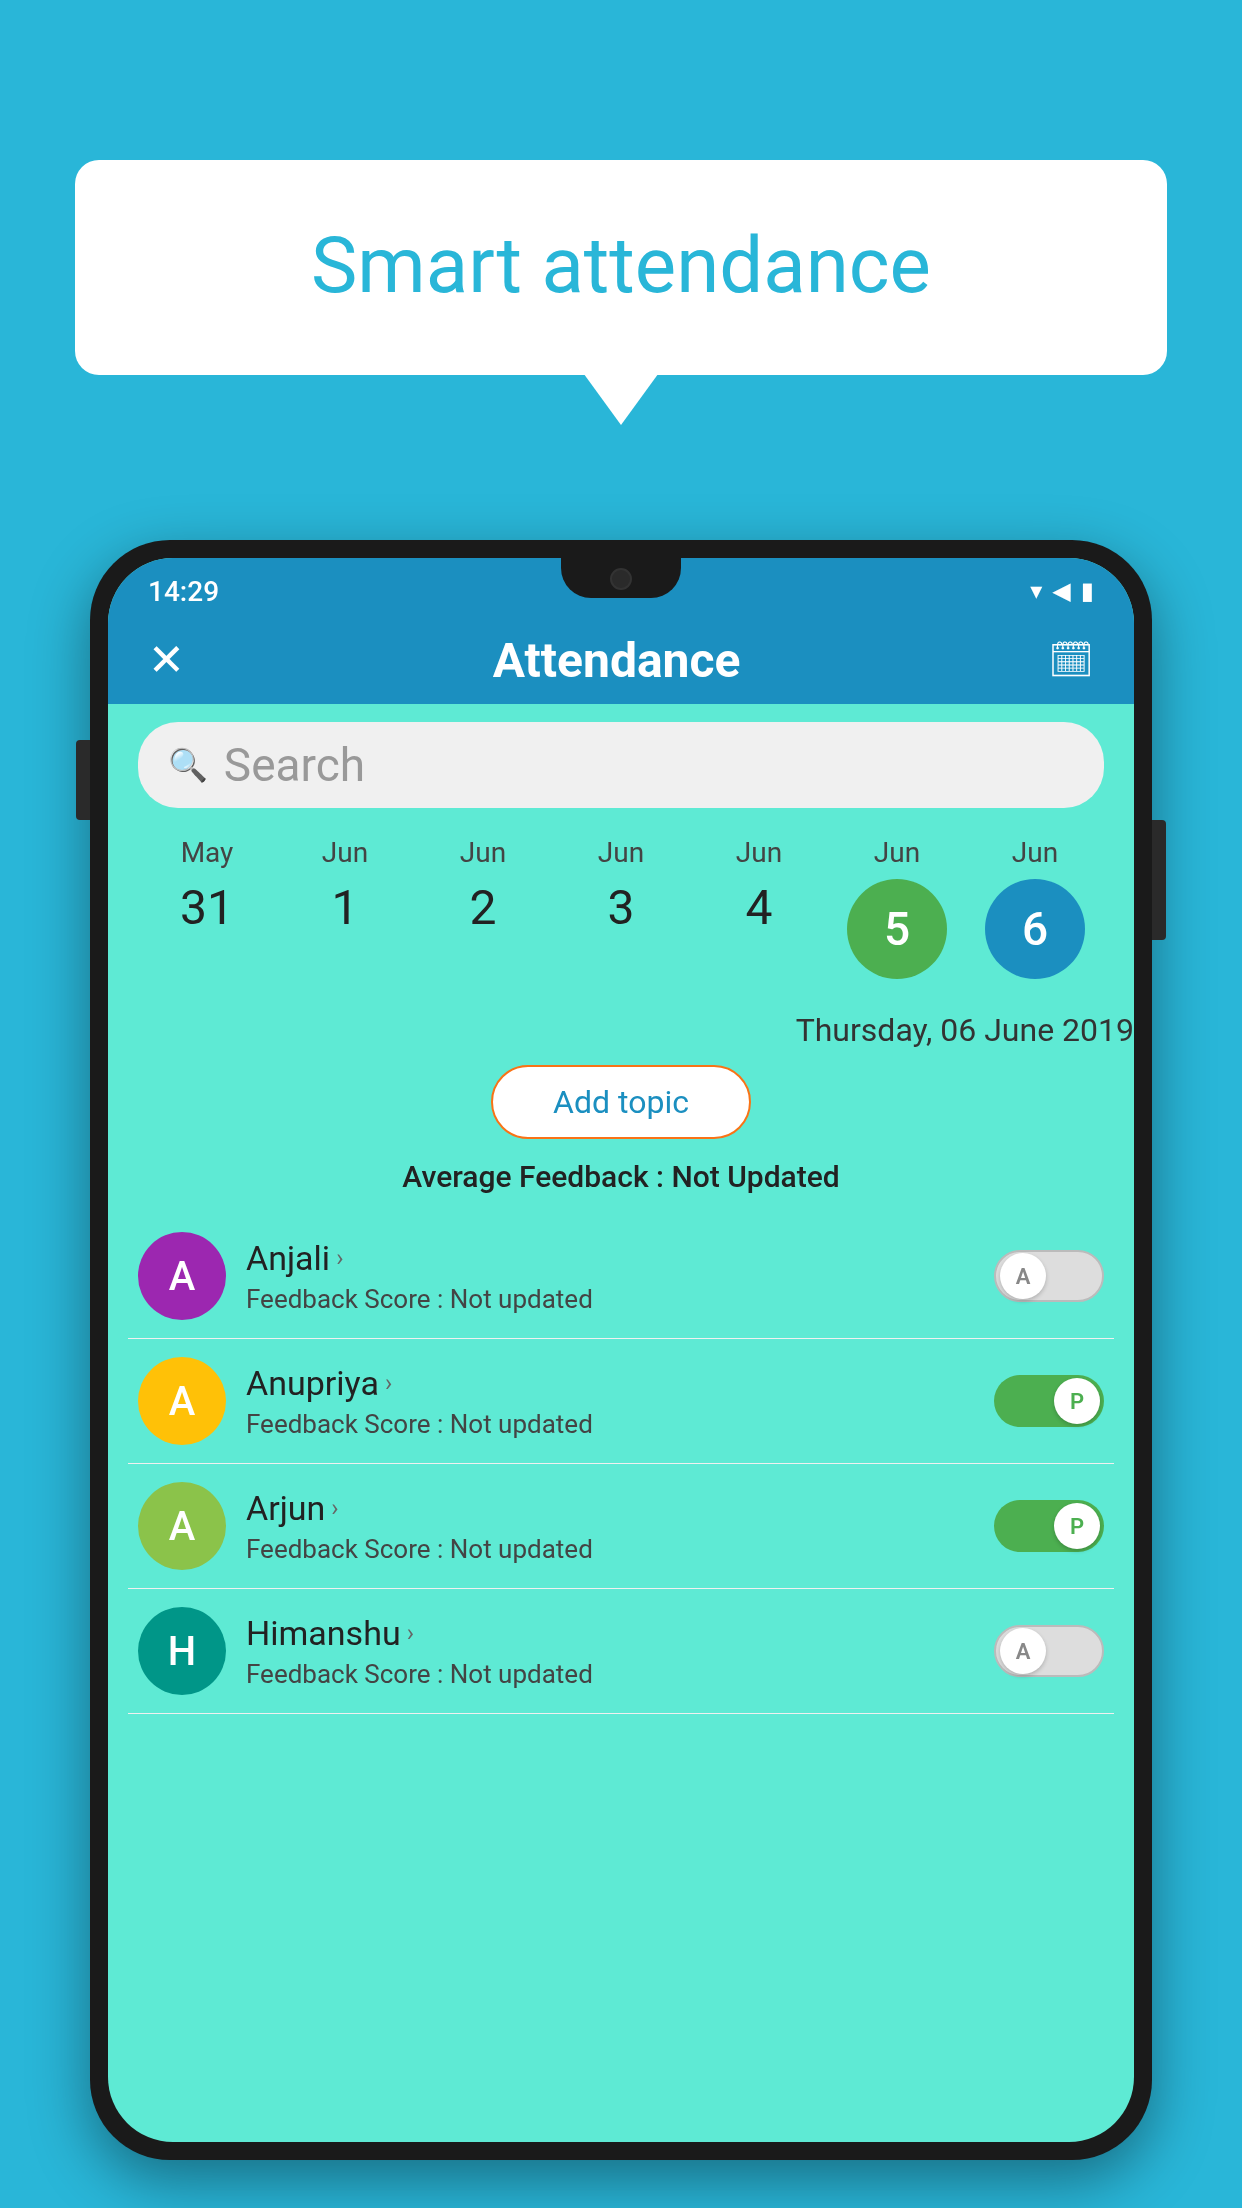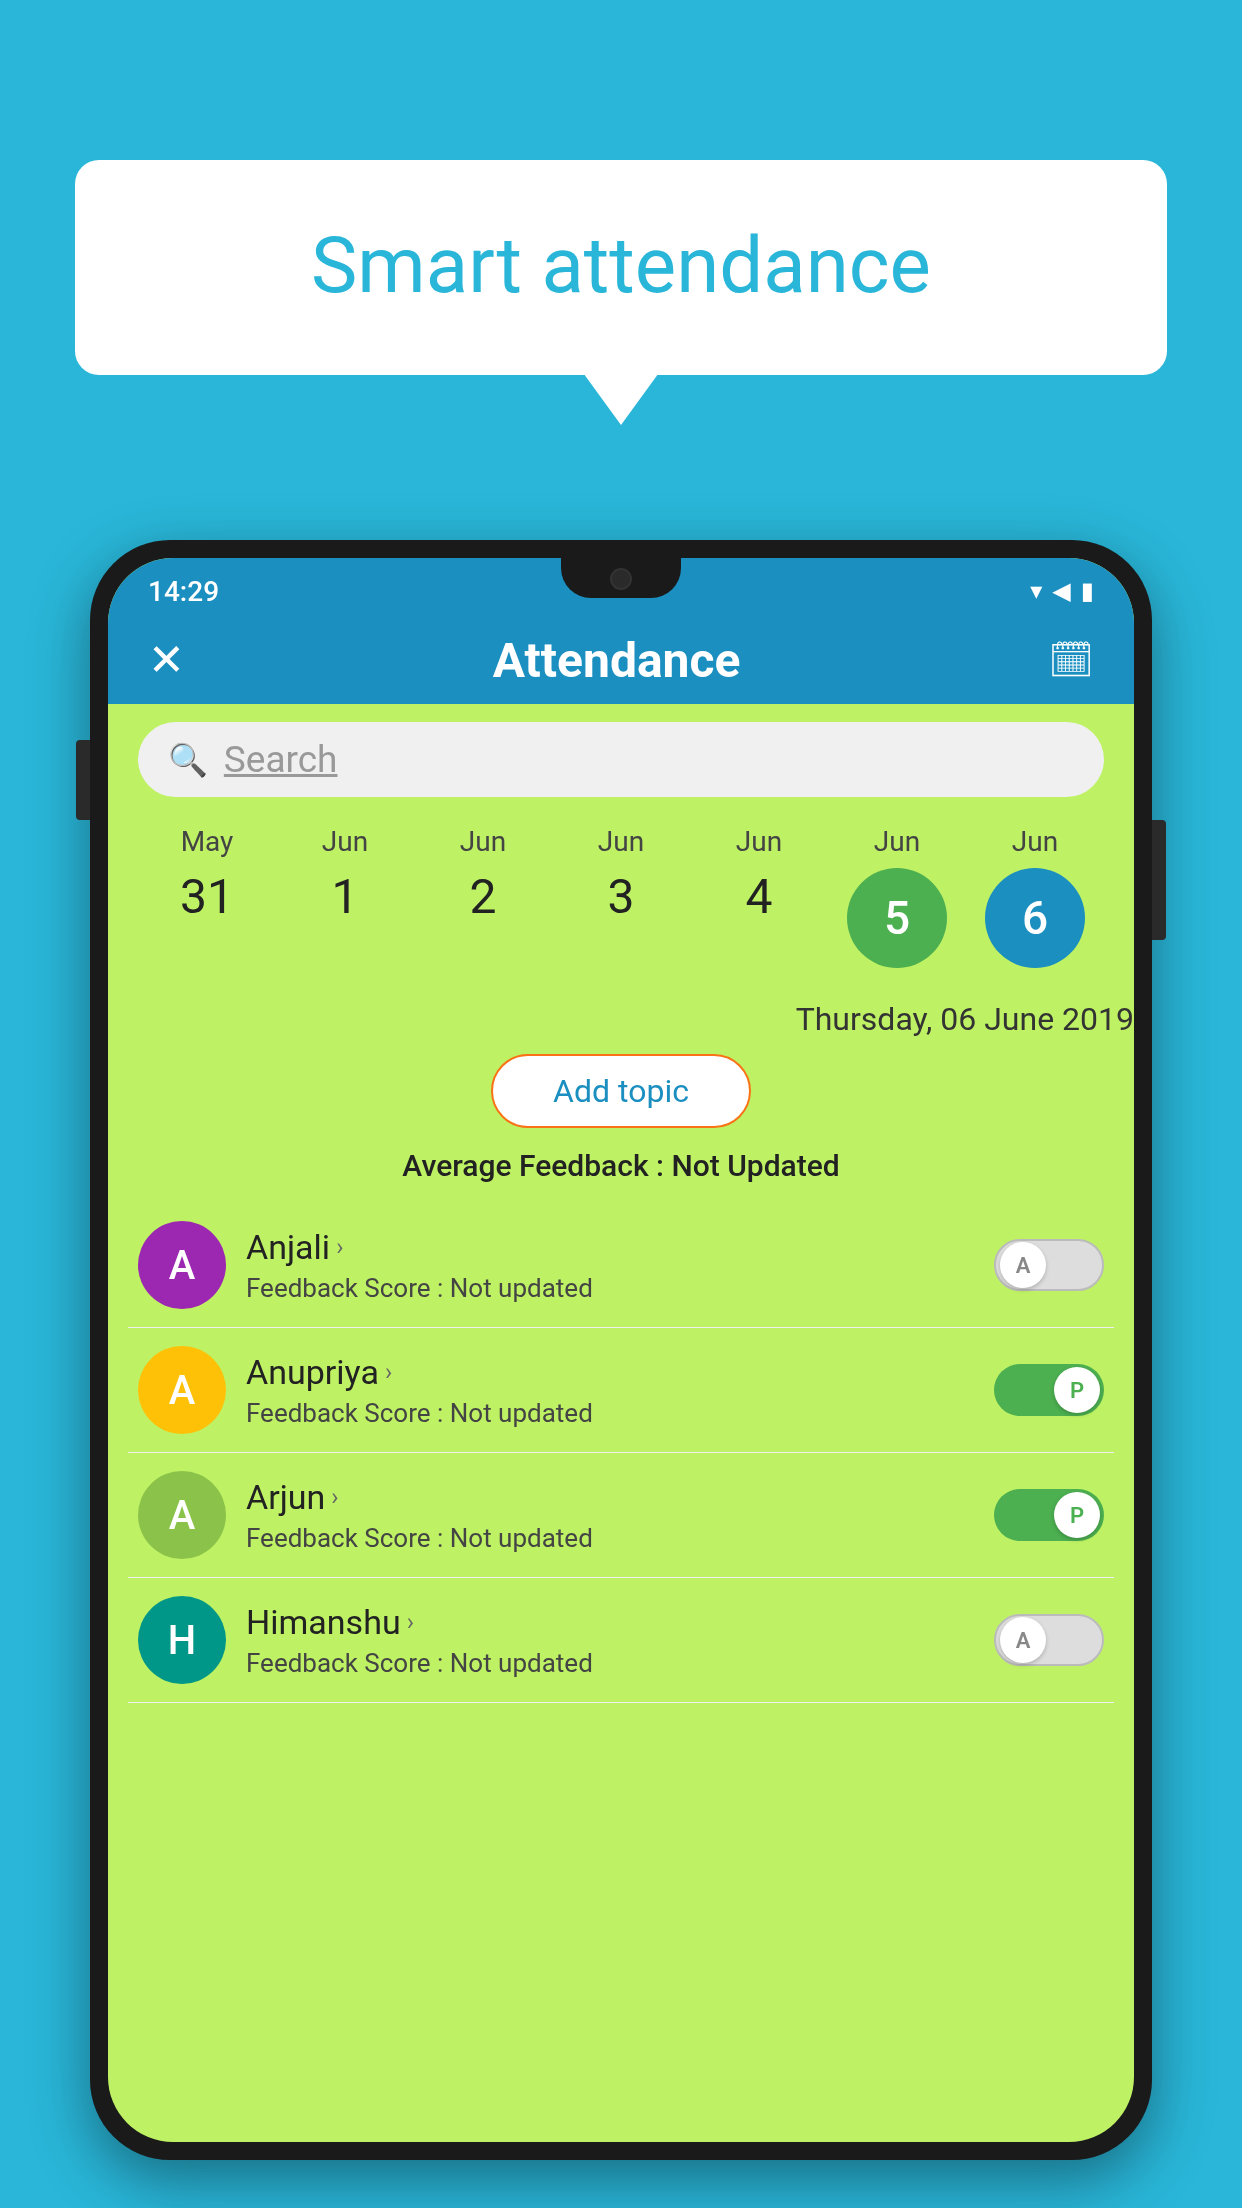--- a/index.html
+++ b/index.html
@@ -88,21 +88,21 @@
       position: absolute;
       right: -14px;
       top: 280px;
       width: 14px;
       height: 120px;
       background: #2a2a2a;
       border-radius: 0 4px 4px 0;
     }
 
     .phone-inner {
-      background: #bef264;
+      background: #5eead4;
       border-radius: 65px;
       overflow: hidden;
       height: 100%;
       position: relative;
     }
 
     
     .phone-notch {
       position: absolute;
       top: 0;
@@ -194,22 +194,21 @@
       gap: 16px;
     }
 
     .search-icon-char {
       color: #888;
       font-size: 32px;
     }
 
     .search-input-text {
       color: #999;
-      font-size: 37px;
-      text-decoration: underline;
+      font-size: 46px;
     }
 
     
     .calendar-strip {
       padding: 10px 30px 0;
     }
 
     .calendar-months {
       display: flex;
       justify-content: space-around;

